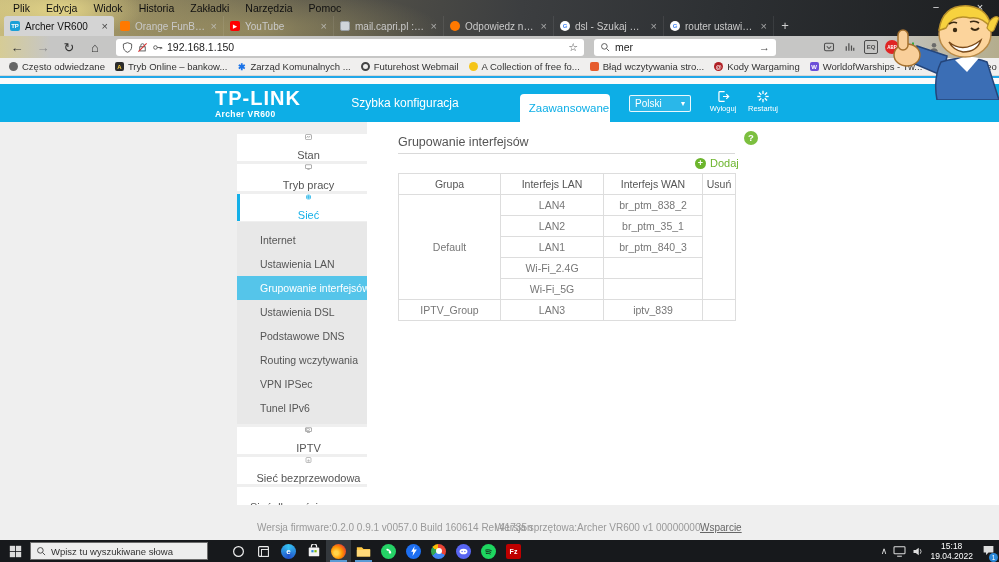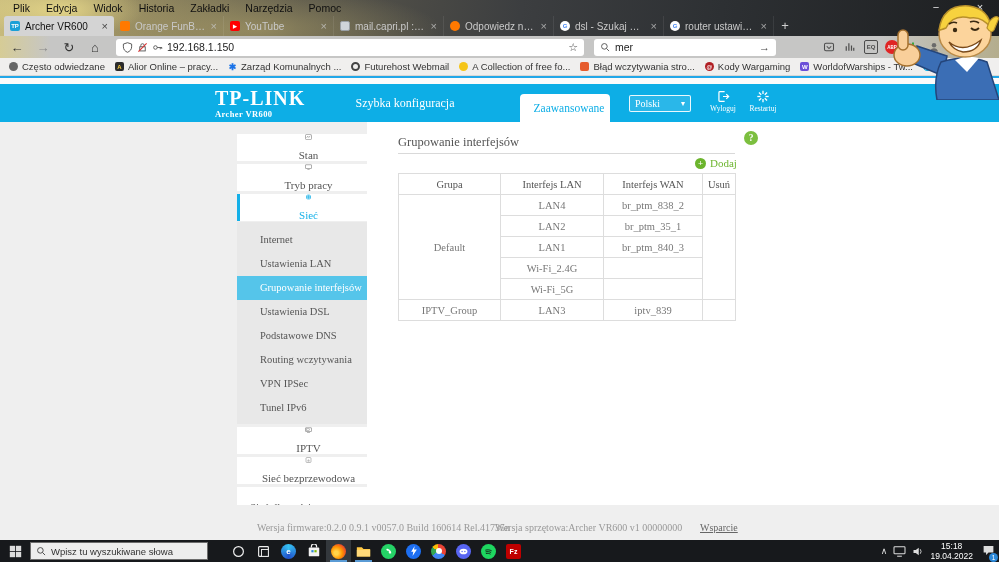--- a/index.html
+++ b/index.html
@@ -35,21 +35,21 @@
   .searchbar { display:flex; align-items:center; gap:5px; width:182px; height:17px; background:#fff; border-radius:3px; margin-left:10px; padding:0 6px; }
   .searchbar input { border:none; outline:none; flex:1; font-size:10.5px; font-family:"Liberation Sans",sans-serif; color:#1c1c1c; background:transparent; width:100%; }
   .ext-row { display:flex; align-items:center; gap:7px; margin-left:46px; }
   .ext { width:14px; height:14px; display:inline-flex; align-items:center; justify-content:center; font-size:9px; color:#4c4c4c; }
 
   .bookmarksbar { position:absolute; left:0; top:58px; width:999px; height:18px; background:#f0efee; display:flex; align-items:center; padding-left:4px; border-bottom:1px solid #d9d8d6; }
   .bm { display:inline-flex; align-items:center; gap:4px; font-size:9.5px; color:#333; padding:0 5px; white-space:nowrap; }
   .bm-ic { width:9px; height:9px; border-radius:2px; flex:none; display:inline-flex; align-items:center; justify-content:center; font-size:6px; font-weight:bold; color:#fff; }
 
   
-  .page { position:absolute; left:0; top:76px; width:999px; height:464px; background:#efefef;font-family:Liberation Serif, serif; }
+  .page { position:absolute; left:0; top:76px; width:999px; height:464px; background:#efefef; }
   .page-topline { position:absolute; left:0; top:0; width:999px; height:2px; background:#22a7e8; }
   .page-whitegap { position:absolute; left:0; top:2px; width:999px; height:6px; background:#fbfbfb; }
   .tp-header { position:absolute; left:0; top:8px; width:999px; height:38px; background:#0daee6; }
   .tp-logo-name { font-size:20px; font-weight:bold; color:#fff; letter-spacing:1px; line-height:20px; }
   .tp-logo-model { font-size:8.5px; font-weight:bold; color:#fff; margin-top:1px; letter-spacing:.4px; }
   .tp-nav { font-size:12px; color:#fff; text-align:center; line-height:38px; white-space:nowrap; }
   .tp-tab-active { background:#fff; color:#0daee6; border-radius:4px 4px 0 0; font-size:11.5px; text-align:center; line-height:28px;padding-left:8px; }
   .tp-lang { border:1px solid rgba(255,255,255,.9); background:rgba(255,255,255,.12); border-radius:2px; color:#fff; font-size:10px; display:flex; align-items:center; padding:0 5px; height:17px; }
   .tp-act { color:#fff; text-align:center; font-size:7.5px; line-height:1.2; }
   .tp-act svg { display:block; margin:0 auto 1px; }
@@ -210,21 +210,21 @@
     </div>
   </div>
 
   <div class="bookmarksbar">
     <span class="bm">
         <span class="bm-ic" style="background:#666; border-radius:50%"></span>
         <span>Często odwiedzane</span>
       </span>
     <span class="bm">
         <span class="bm-ic" style="background:#2b2b2b; color:#ffd23f">A</span>
-        <span>Alior Online – pracy...</span>
+        <span>Tryb Online – bankow...</span>
       </span>
     <span class="bm">
         <span class="bm-ic" style="background:transparent; color:#1a73e8; font-size:9px">✱</span>
         <span>Zarząd Komunalnych ...</span>
       </span>
     <span class="bm">
         <span class="bm-ic" style="background:transparent; border:2px solid #444; border-radius:50%"></span>
         <span>Futurehost Webmail</span>
       </span>
     <span class="bm">

